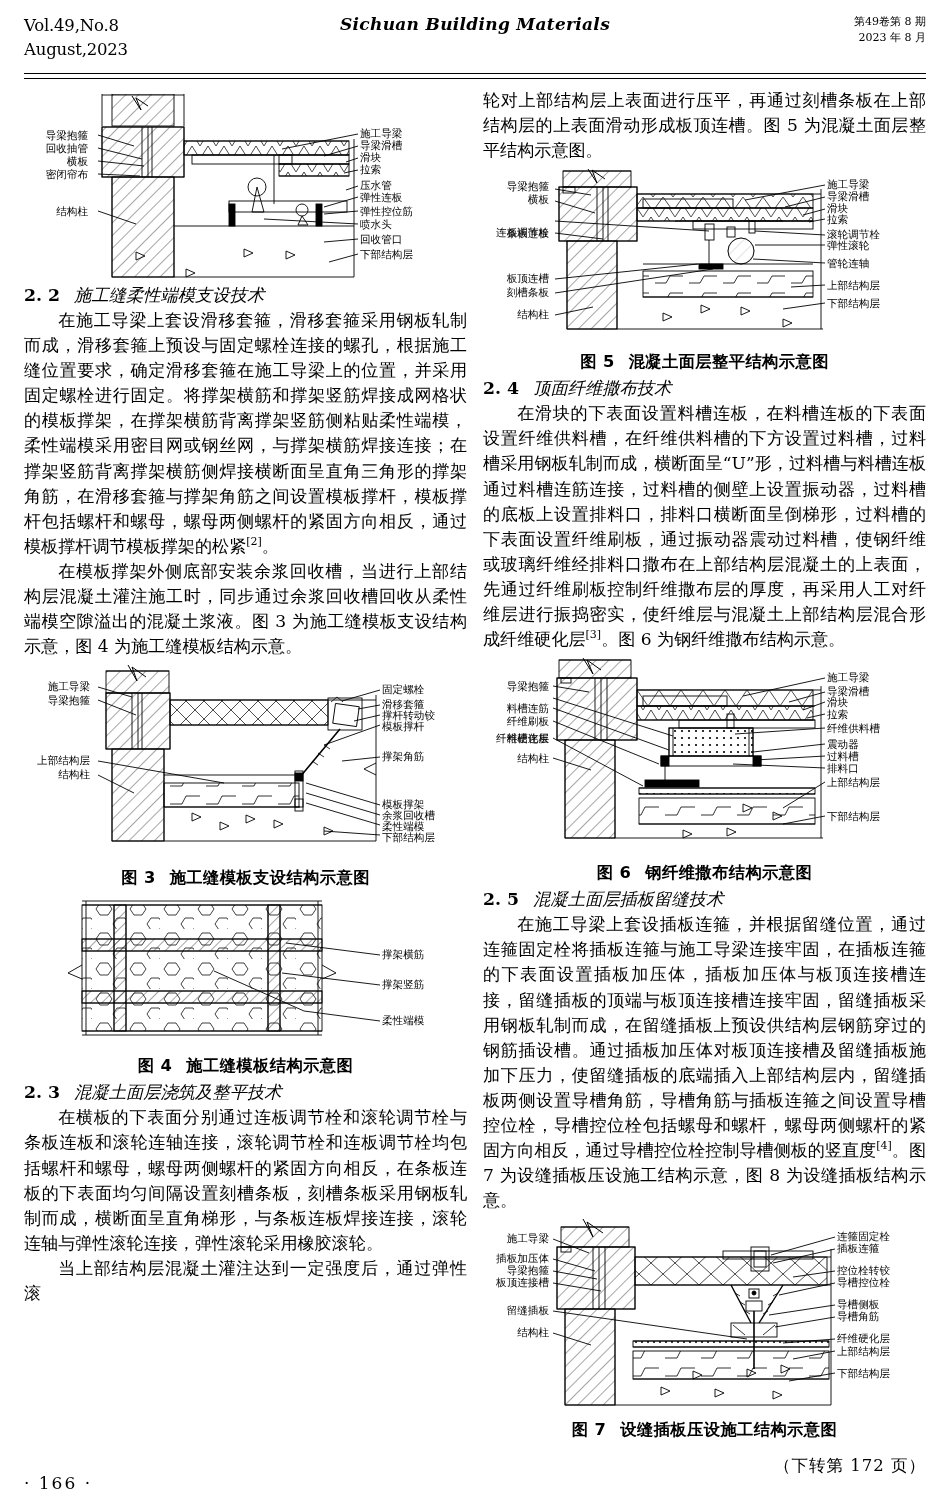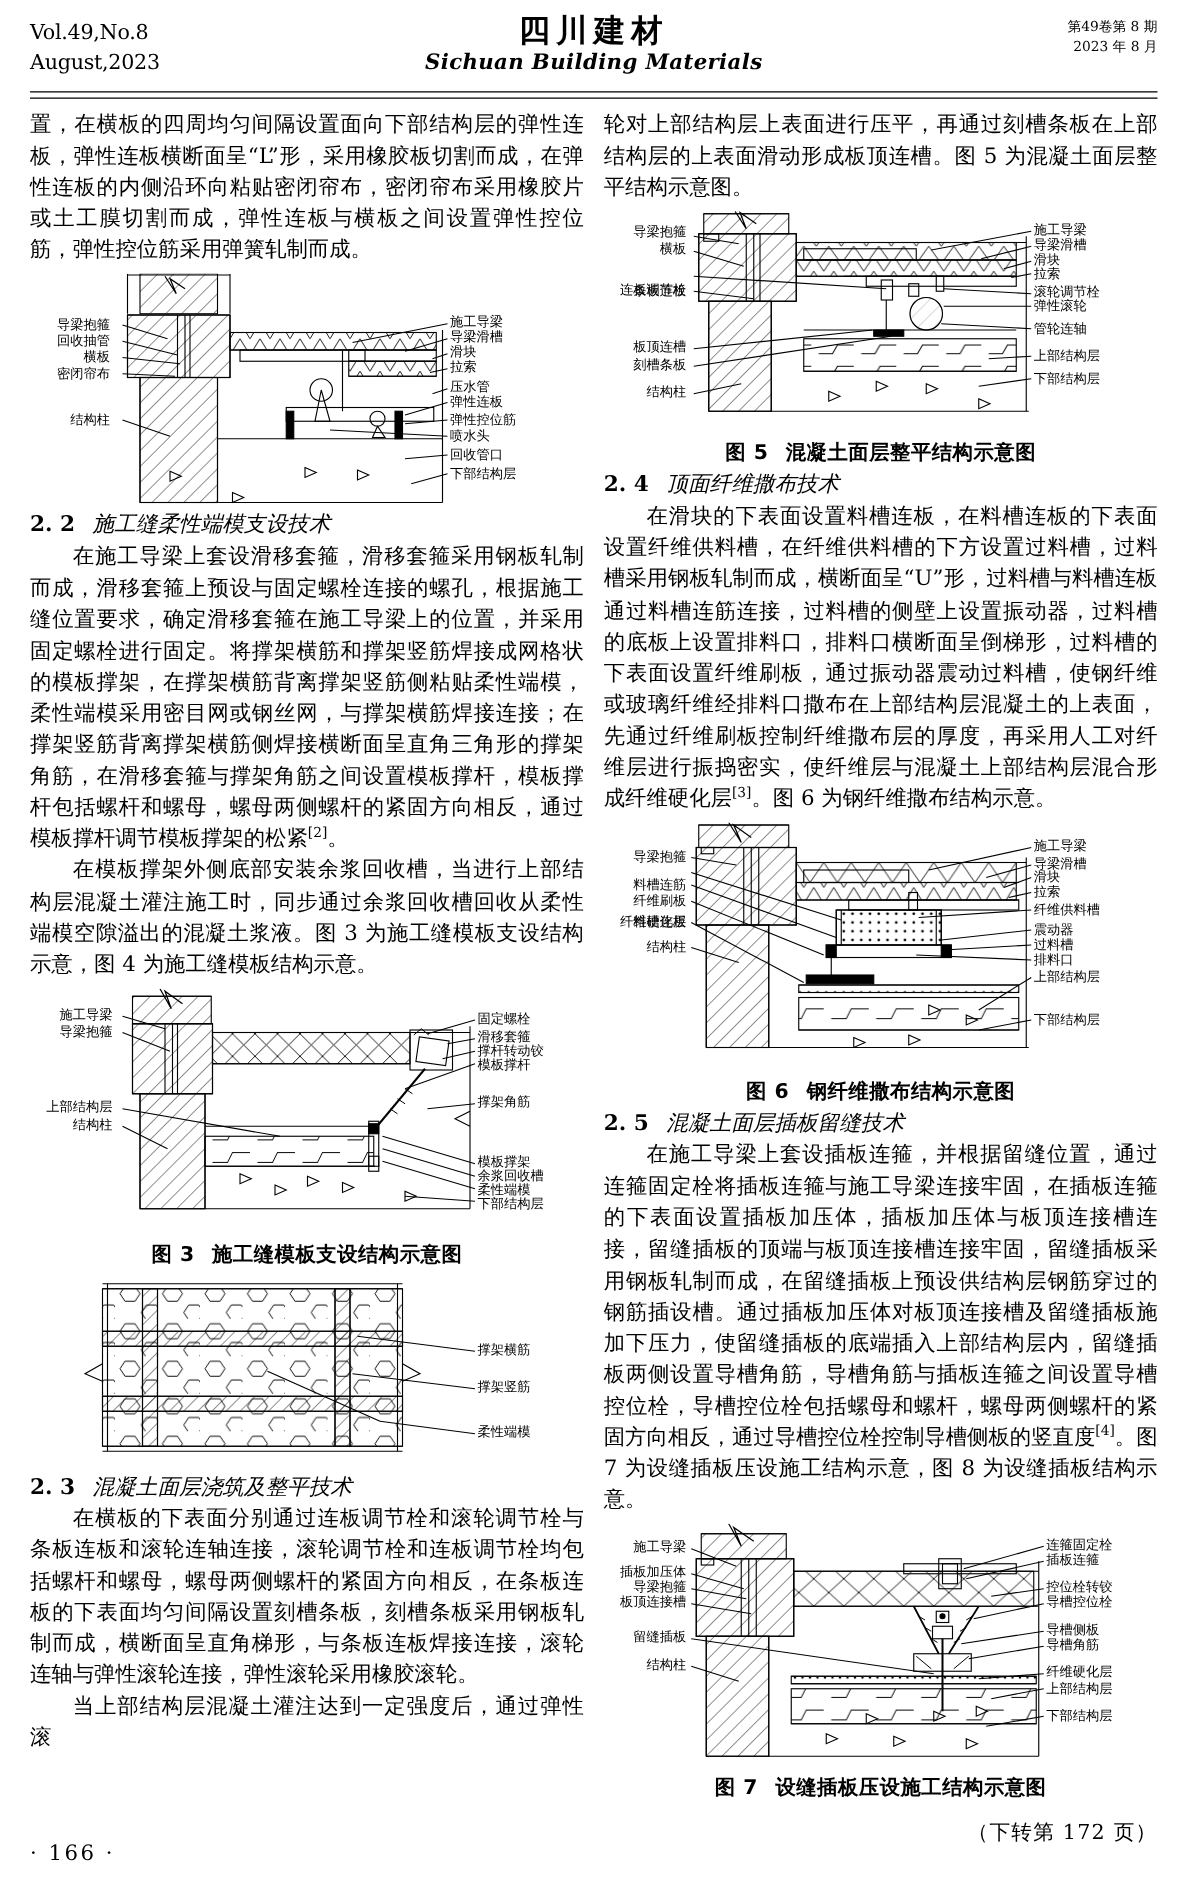--- a/index.html
+++ b/index.html
@@ -140,33 +140,31 @@
 </style>
 </head>
 <body>
 
 <div id="masthead">
   <div class="mast-left">
     <div>Vol.49,No.8</div>
     <div>August,2023</div>
   </div>
   <div class="mast-center">
-    <div class="mast-logo">四川建材</div>
     <div class="mast-journal-en">Sichuan Building Materials</div>
   </div>
   <div class="mast-right">
     <div>第49卷第 8 期</div>
     <div>2023 年 8 月</div>
   </div>
 </div>
 <div id="rule-double"></div>
 
 <div class="col" id="col-left">
 
-  <p class="body">置，在横板的四周均匀间隔设置面向下部结构层的弹性连板，弹性连板横断面呈“L”形，采用橡胶板切割而成，在弹性连板的内侧沿环向粘贴密闭帘布，密闭帘布采用橡胶片或土工膜切割而成，弹性连板与横板之间设置弹性控位筋，弹性控位筋采用弹簧轧制而成。</p>
 
   <div class="fig">
     <svg width="443" height="186" viewBox="0 0 443 186">
       <defs>
         <pattern id="h45a" width="9" height="9" patternUnits="userSpaceOnUse" patternTransform="rotate(45)">
           <line x1="0" y1="0" x2="0" y2="9" stroke="#000" stroke-width="0.7"></line>
         </pattern>
         <pattern id="zig1" width="16" height="13" patternUnits="userSpaceOnUse">
           <path d="M0 13 L8 0 L16 13" fill="none" stroke="#000" stroke-width="0.7"></path>
         </pattern>
@@ -396,20 +394,23 @@
 
         <line x1="262" y1="44" x2="356" y2="56"></line>
         <line x1="258" y1="74" x2="356" y2="86"></line>
         <line x1="190" y1="72" x2="280" y2="112"></line>
         <line x1="280" y1="112" x2="356" y2="122"></line>
       </g>
     </svg>
     <span class="lbl" style="left:358px; top:50px;">撑架横筋</span>
     <span class="lbl" style="left:358px; top:80px;">撑架竖筋</span>
     <span class="lbl" style="left:358px; top:116px;">柔性端模</span>
+  </div>
+  <div class="figcap" style="margin-top:6px;">
+    <span>图 4</span><span class="sp"></span><span>施工缝模板结构示意图</span>
   </div>
 
   <h3 class="section">
     <span class="num">2. 3</span><span>混凝土面层浇筑及整平技术</span>
   </h3>
 
   <p class="body indent">在横板的下表面分别通过连板调节栓和滚轮调节栓与条板连板和滚轮连轴连接，滚轮调节栓和连板调节栓均包括螺杆和螺母，螺母两侧螺杆的紧固方向相反，在条板连板的下表面均匀间隔设置刻槽条板，刻槽条板采用钢板轧制而成，横断面呈直角梯形，与条板连板焊接连接，滚轮连轴与弹性滚轮连接，弹性滚轮采用橡胶滚轮。</p>
   <p class="body indent">当上部结构层混凝土灌注达到一定强度后，通过弹性滚</p>
 </div>
 

